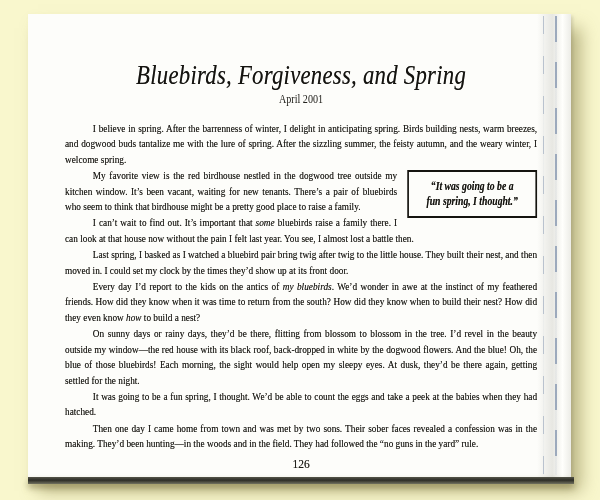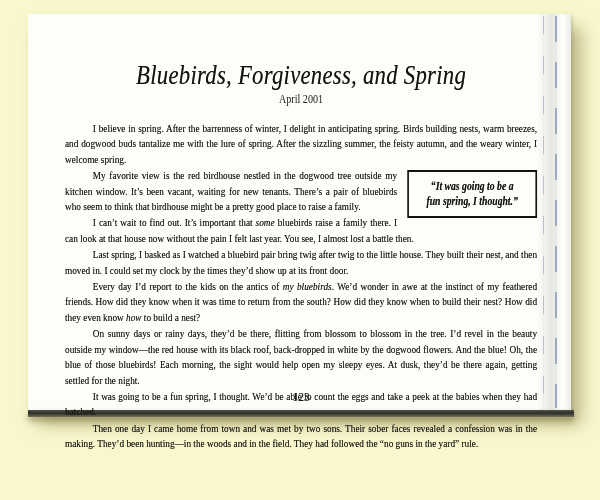--- a/index.html
+++ b/index.html
@@ -8,21 +8,21 @@
     --ink:#181713;
   }
   html,body{margin:0;padding:0;}
   body{
     width:600px;height:500px;
     background:var(--bg);
     position:relative;overflow:hidden;
     font-family:"Liberation Serif", serif;
   }
   .page{
-    position:absolute;left:28px;top:14px;width:543px;height:396px;
+    position:absolute;left:28px;top:14px;width:543px;height:463px;
     background:linear-gradient(to right,#fdfdfa 0%, #fcfcf8 84%, #ececе6 92%, #eceae4 93%, #f6f5f1 97%, #fbfbf8 100%);
     background-color:var(--paper);
     box-shadow:10px 14px 16px rgba(125,118,62,.50), 2px 2px 3px rgba(160,158,140,.35);
   }
   
   .page-bottom-edge{
     position:absolute;left:0;right:-3px;bottom:-7px;height:7px;
     background:linear-gradient(to bottom,#55554a,#2d2d26 45%,#71715f);
     box-shadow:0 4px 6px rgba(120,112,60,.55);
   }
@@ -97,14 +97,14 @@
           <p><span>I can’t wait to find out. It’s important that </span><i>some</i><span> bluebirds raise a family there. I can look at that house now without the pain I felt last year. You see, I almost lost a battle then.</span></p>
           <p><span>Last spring, I basked as I watched a bluebird pair bring twig after twig to the little house. They built their nest, and then moved in. I could set my clock by the times they’d show up at its front door.</span></p>
           <p><span>Every day I’d report to the kids on the antics of </span><i>my bluebirds</i><span>. We’d wonder in awe at the instinct of my feathered friends. How did they know when it was time to return from the south? How did they know when to build their nest? How did they even know </span><i>how</i><span> to build a nest?</span></p>
           <p><span>On sunny days or rainy days, they’d be there, flitting from blossom to blossom in the tree. I’d revel in the beauty outside my window—the red house with its black roof, back-dropped in white by the dogwood flowers. And the blue! Oh, the blue of those bluebirds! Each morning, the sight would help open my sleepy eyes. At dusk, they’d be there again, getting settled for the night.</span></p>
           <p><span>It was going to be a fun spring, I thought. We’d be able to count the eggs and take a peek at the babies when they had hatched.</span></p>
           <p><span>Then one day I came home from town and was met by two sons. Their sober faces revealed a confession was in the making. They’d been hunting—in the woods and in the field. They had followed the “no guns in the yard” rule.</span></p>
         </div>
     </div>
   </div>
 
-  <div class="pagenum">123</div>
+  <div class="pagenum">126</div>
 </div>
 
 </body></html>

